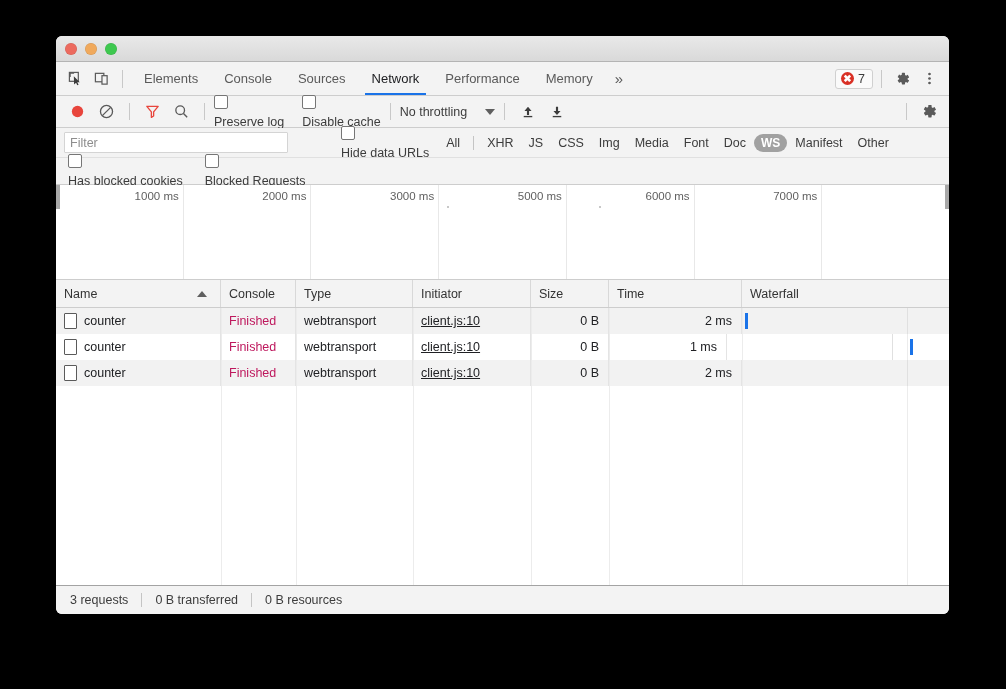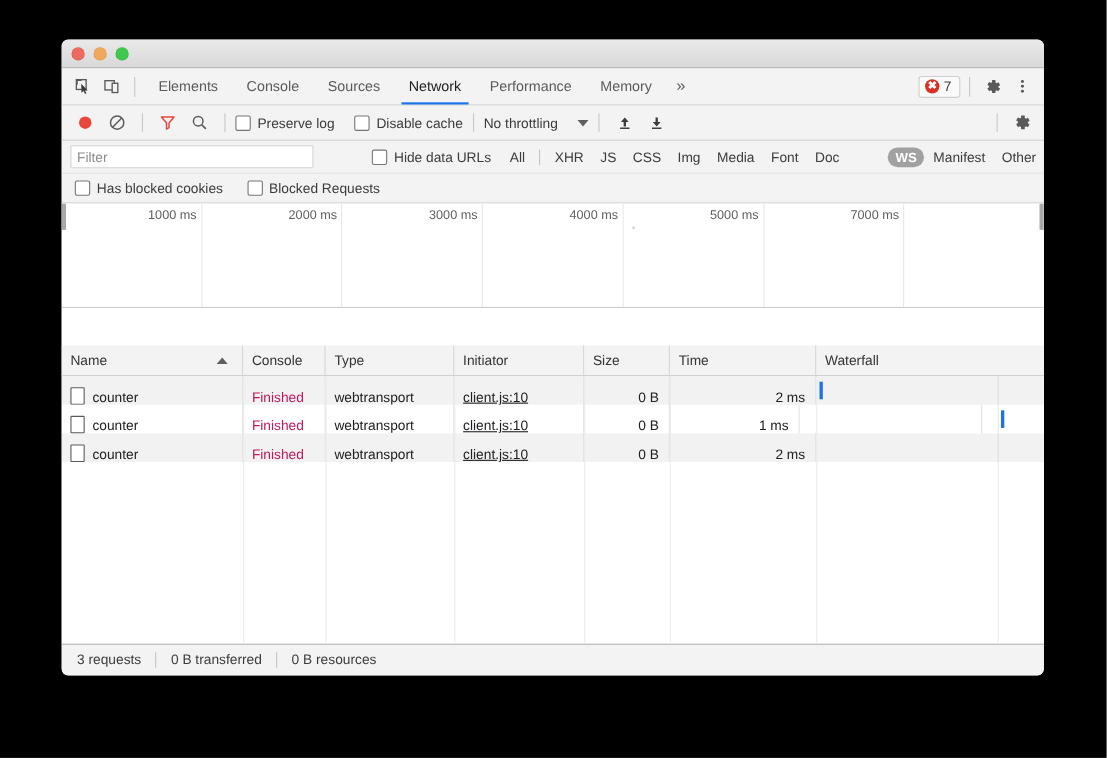--- a/index.html
+++ b/index.html
@@ -174,20 +174,21 @@
     margin: 0 7px;
   }
   .chk-wrap {
     display: flex;
     align-items: flex-start;
     gap: 6px;
     font-size: 12.5px;
     color: #3c3c3c;
     cursor: default;
     white-space: nowrap;
+    flex-direction: column;
   }
   .chk {
     width: 12px;
     height: 12px;
     border: 1px solid #767676;
     border-radius: 2px;
     background: #fff;
     flex: none;
   }
   .throttle-select {
@@ -244,21 +245,20 @@
     padding: 2px 7px;
     border-radius: 9px;
     cursor: default;
     white-space: nowrap;
   }
   .type-chip.selected {
     background: #a1a1a1;
     color: #ffffff;
     font-weight: bold;
     font-size: 12px;
-    margin-left: 36px;
   }
   .type-sep {
     width: 1px;
     height: 14px;
     background: #c4c4c4;
     margin: 0 5px;
   }
 
   
   .filter-bar2 {
@@ -329,21 +329,20 @@
     background: #fff;
     min-height: 0;
     position: relative;
   }
   .thead {
     display: flex;
     height: 27px;
     background: #f3f3f3;
     border-bottom: 1px solid #cdcdcd;
     flex: none;
-    margin-top: 34px;
   }
   .th {
     display: flex;
     align-items: center;
     font-size: 12.5px;
     color: #333;
     border-right: 1px solid #d8d8d8;
     padding-left: 8px;
     box-sizing: border-box;
     position: relative;
@@ -367,21 +366,21 @@
     display: flex;
     height: 26px;
     align-items: center;
     box-sizing: border-box;
     cursor: default;
   }
   .trow.odd { background: #f2f2f2; }
   .trow.even { background: #ffffff; }
   .td {
     display: flex;
-    align-items: flex-end;
+    align-items: center;
     font-size: 12.5px;
     color: #202124;
     border-right: 1px solid #e4e4e4;
     height: 26px;
     padding-left: 8px;
     box-sizing: border-box;
     overflow: hidden;
     white-space: nowrap;
   }
   .td.num { justify-content: flex-end; padding-right: 9px; padding-left: 0; }
@@ -619,25 +618,26 @@
       <div class="ov-cell">
         <span class="ov-label">1000 ms</span>
       </div>
       <div class="ov-cell">
         <span class="ov-label">2000 ms</span>
       </div>
       <div class="ov-cell">
         <span class="ov-label">3000 ms</span>
       </div>
       <div class="ov-cell">
-        <span class="ov-label">4000 ms</span>
-      </div>
-      <div class="ov-cell">
         <span class="ov-label">5000 ms</span>
         <span class="ov-dot" style="left:8px; top:21px;"></span>
+      </div>
+      <div class="ov-cell">
+        <span class="ov-label">6000 ms</span>
+        <span class="ov-dot" style="left:32px; top:21px;"></span>
       </div>
       <div class="ov-cell">
         <span class="ov-label">7000 ms</span>
       </div>
       <div class="ov-cell"></div>
     </div>
     <div class="ov-left-handle"></div>
     <div class="ov-right-handle"></div>
   </div>
 

